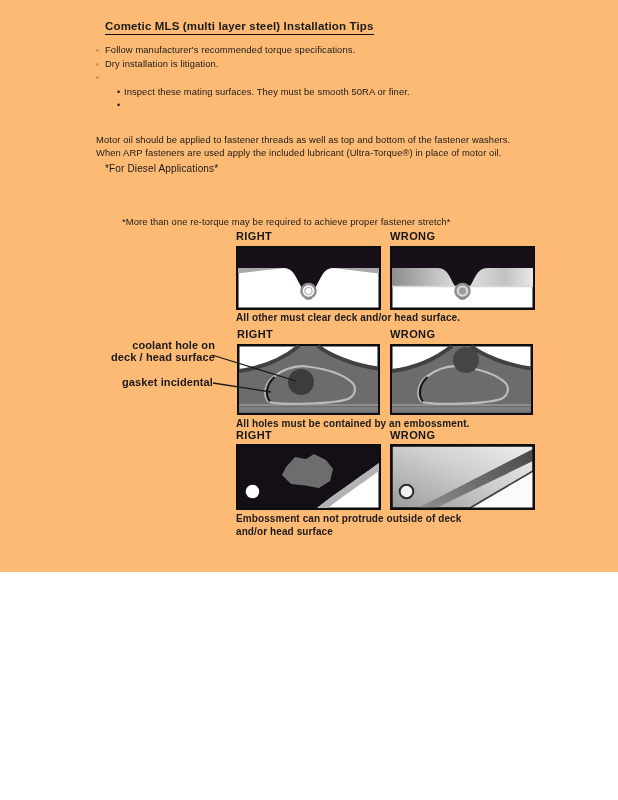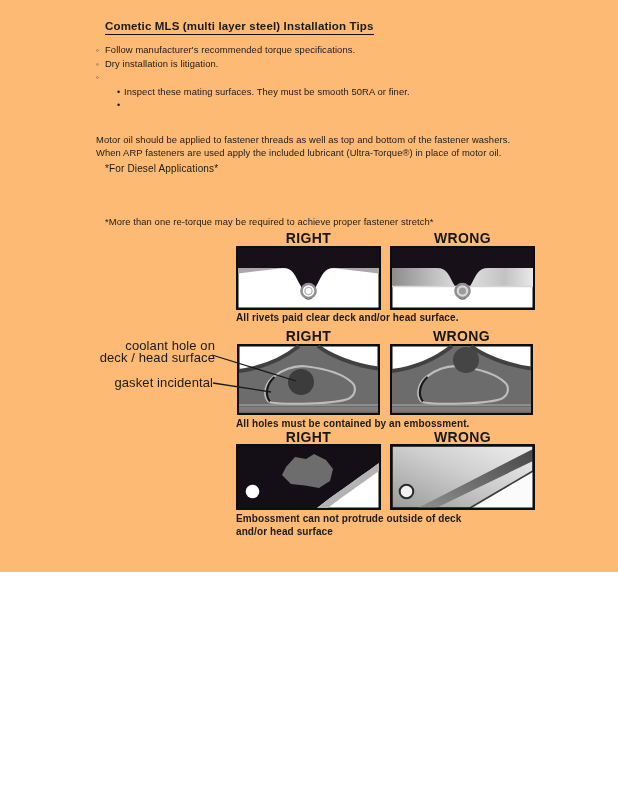--- a/index.html
+++ b/index.html
@@ -15,26 +15,26 @@
   }
   .tips{left:96px;top:43px;width:440px;font-size:9.4px;letter-spacing:.1px;}
   .tips .li{display:flex;align-items:baseline;line-height:13.2px;}
   .tips .li .m{width:9px;flex:0 0 9px;font-size:8px;}
   .tips .li.sub{margin-left:21px;}
   .tips .li.sub .m{width:7px;flex:0 0 7px;font-size:9px;}
   .h2{left:105px;top:116px;font-size:10px;font-weight:normal;letter-spacing:.15px;margin-top:47px;}
   .para{width:432px;font-size:9.4px;line-height:13.2px;letter-spacing:.1px;}
   .p1{left:96px;top:133px;}
   .p2{left:105px;top:170px;}
-  .p3{left:105px;top:215px;}
-  .dlabel{width:145px;text-align:center;font-size:14px;font-weight:bold;letter-spacing:.4px;color:#161616;}
+  .p3{left:122px;top:215px;}
+  .dlabel{width:145px;font-size:11px;font-weight:bold;letter-spacing:.4px;color:#161616;}
   .dcaption{font-size:10px;font-weight:bold;letter-spacing:.1px;line-height:12.5px;}
   .dbox{position:absolute;}
   .dbox svg{display:block;width:100%;height:100%;}
-  .callout{font-size:13px;font-weight:normal;text-align:right;line-height:11.8px;letter-spacing:.1px;}
+  .callout{font-size:11px;font-weight:bold;text-align:right;line-height:11.8px;letter-spacing:.1px;}
   .warranty{left:105px;top:574px;width:434px;}
   .w-head{font-size:5.5px;font-weight:bold;margin:0 0 7px 0;letter-spacing:.05px;}
   .w-p{font-size:5.2px;line-height:6.75px;margin:0 0 6.6px 0;letter-spacing:.04px;}
   .footer-code{left:372px;top:760px;font-size:13px;letter-spacing:.3px;color:#2e2e2e;}
 </style>
 </head>
 <body>
 
 <div class="page">
 
@@ -94,21 +94,21 @@
       <rect x="1.25" y="1.25" width="142.5" height="61.5" fill="#ffffff" stroke="#0d0d0d" stroke-width="2.5"></rect>
       <rect x="2" y="22" width="141" height="18.5" fill="url(#g1)"></rect>
       <path d="M2,2 H143 V22 H98 C88,22 86.5,29 80.5,39.5 C77,45.5 79,53.5 72.5,53.5 C66,53.5 68,45.5 64.5,39.5 C58.5,29 57,22 47,22 H2 Z" fill="#171019"></path>
       <line x1="2" y1="40.5" x2="143" y2="40.5" stroke="#d6d6d6" stroke-width="1.3"></line>
       <circle cx="72.5" cy="45" r="8.3" fill="#8f8f8f"></circle>
       <circle cx="72.5" cy="45" r="5.8" fill="#d9d9d9"></circle>
       <circle cx="72.5" cy="45" r="3.6" fill="#9b9b9b"></circle>
     </svg>
   </div>
 
-  <div class="abs dcaption" style="left:236px;top:312px;">All rivets paid clear deck and/or head surface.</div>
+  <div class="abs dcaption" style="left:236px;top:312px;">All other must clear deck and/or head surface.</div>
 
   <div class="abs dlabel" style="left:237px;top:328px;width:143px;">RIGHT</div>
   <div class="abs dlabel" style="left:390px;top:328px;width:143px;">WRONG</div>
 
   <div class="abs callout pre" style="left:85px;top:340px;width:130px;">coolant hole on
 deck / head surface</div>
   <div class="abs callout" style="left:85px;top:377px;width:128px;">gasket incidental</div>
 
   <div class="abs dbox" style="left:237px;top:344px;width:143px;height:71px;">
     <svg viewBox="0 0 143 71">

